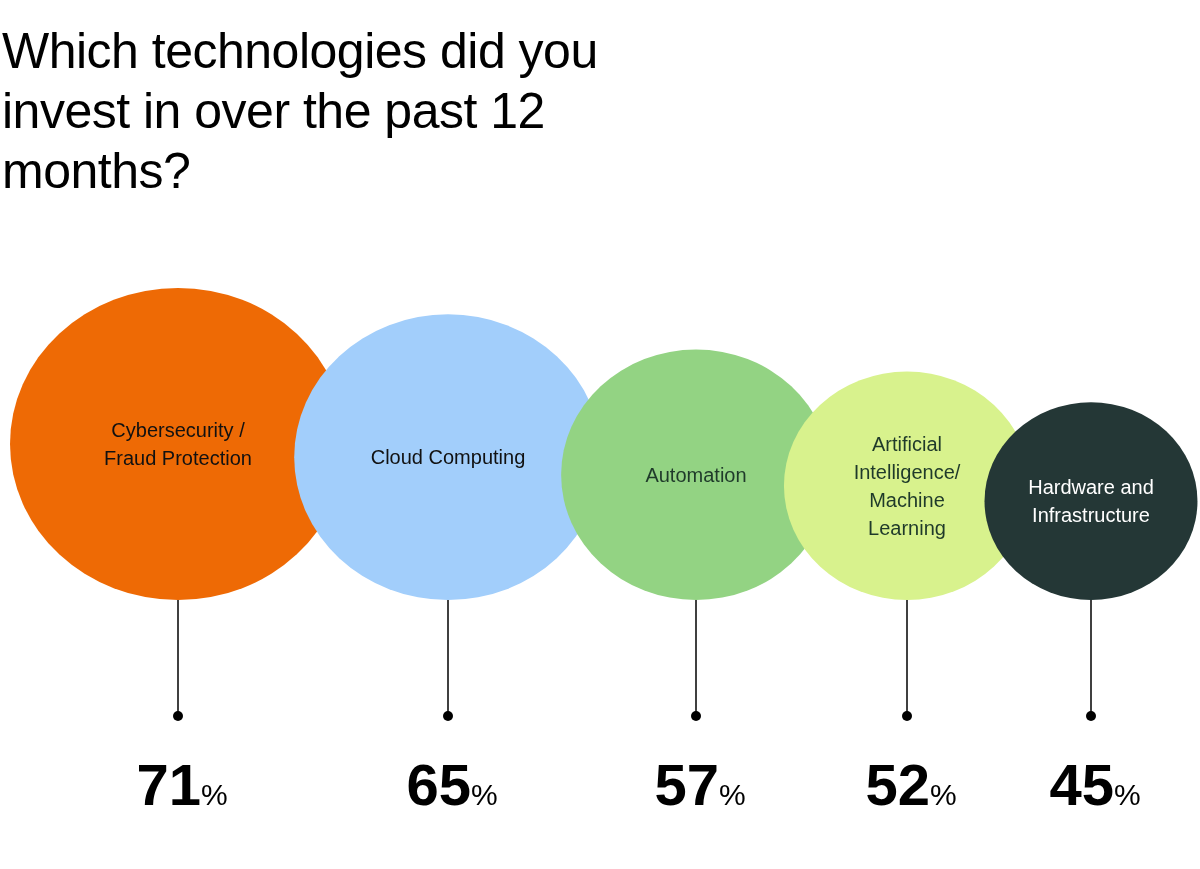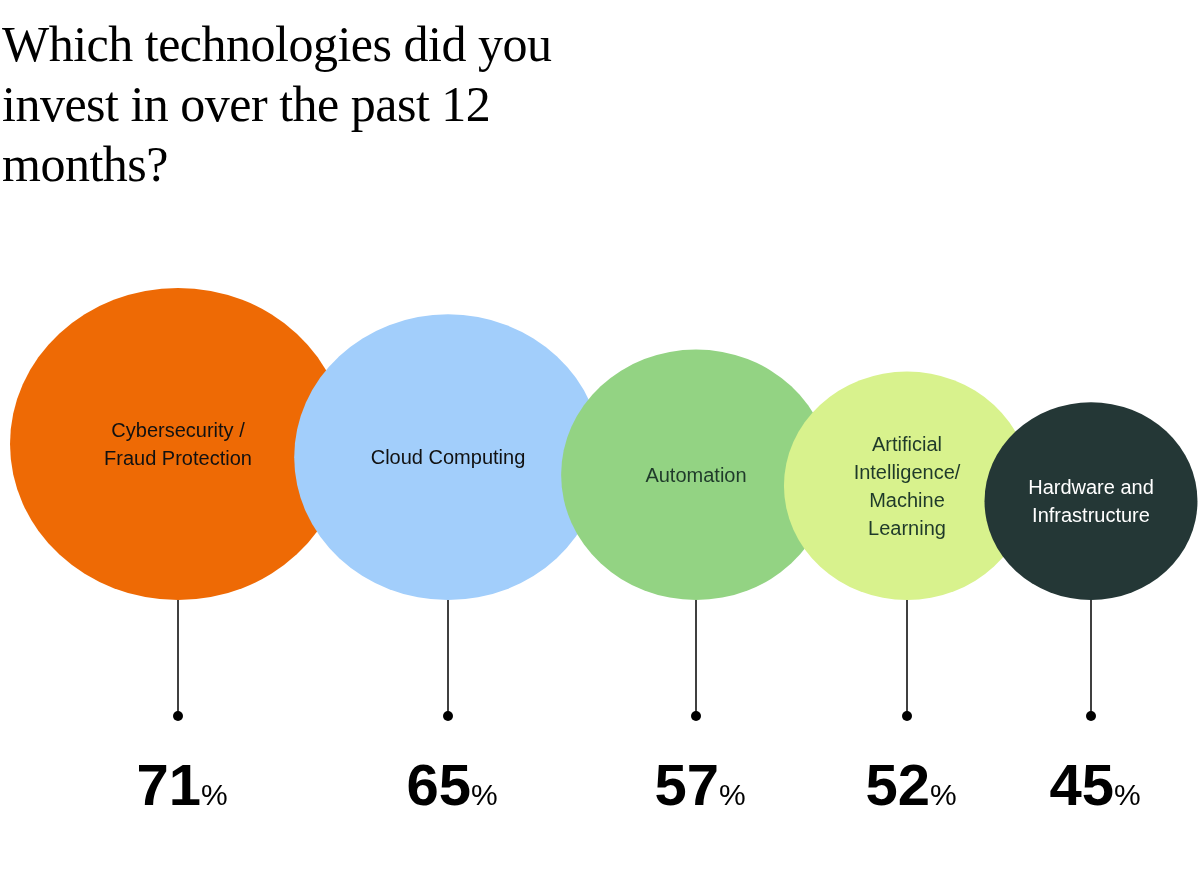--- a/index.html
+++ b/index.html
@@ -1,19 +1,19 @@
 <!DOCTYPE html>
 <html><head>
 <meta charset="utf-8">
 <style>
   html, body { margin: 0; padding: 0; background: #ffffff; }
   body { width: 1200px; height: 869px; position: relative; overflow: hidden;
          font-family: "Liberation Sans", "DejaVu Sans", sans-serif; color: #000; }
-  .title { position: absolute; left: 2px; top: 14px; width: 620px;
-           font-size: 50px; line-height: 60px; font-weight: 400; letter-spacing: -0.5px; margin: 0; font-family: Liberation Serif, serif; }
+  .title { position: absolute; left: 2px; top: 21px; width: 620px;
+           font-size: 50px; line-height: 60px; font-weight: 400; letter-spacing: -0.5px; margin: 0; }
   #chart { position: absolute; left: 0; top: 0; }
   .bubble-label { font-size: 20px; }
   .value-num { font-size: 58px; font-weight: 700; }
   .value-pct { font-size: 30px; font-weight: 400; }
 </style>
 </head>
 <body>
 
 <h1 class="title">Which technologies did you invest in over the past 12 months?</h1>
 

